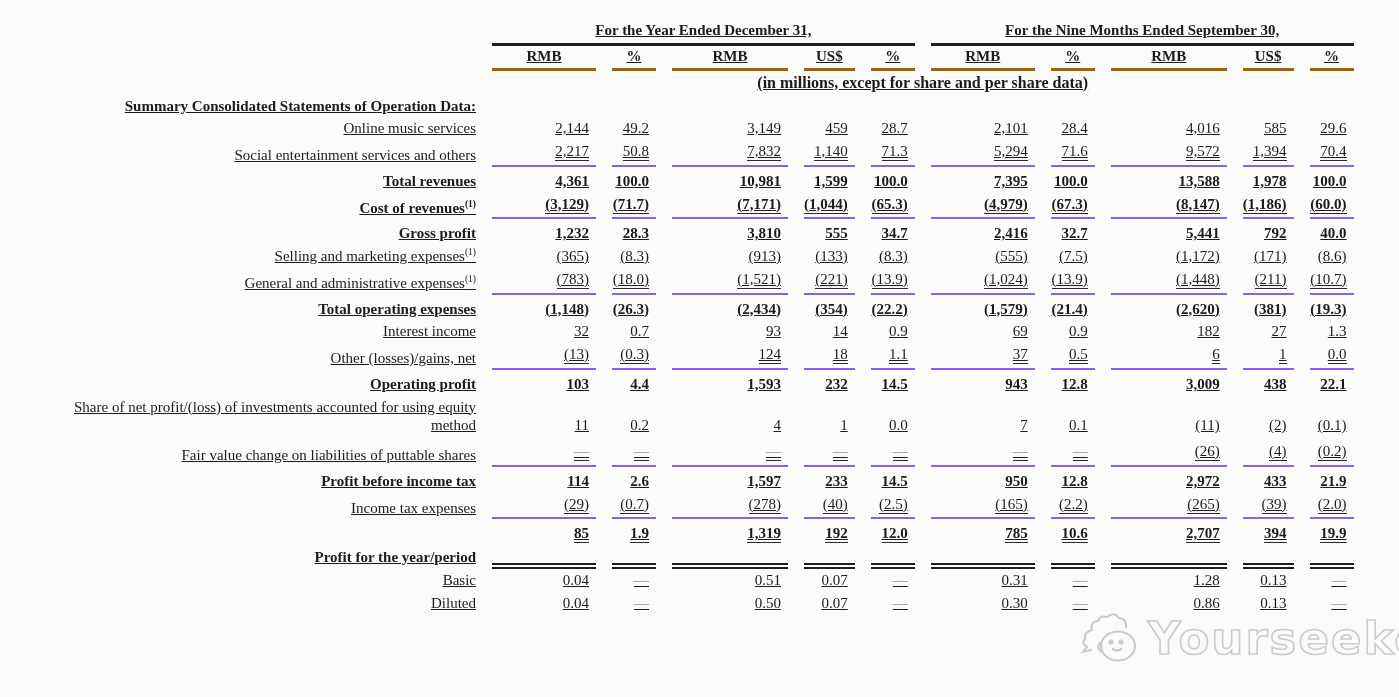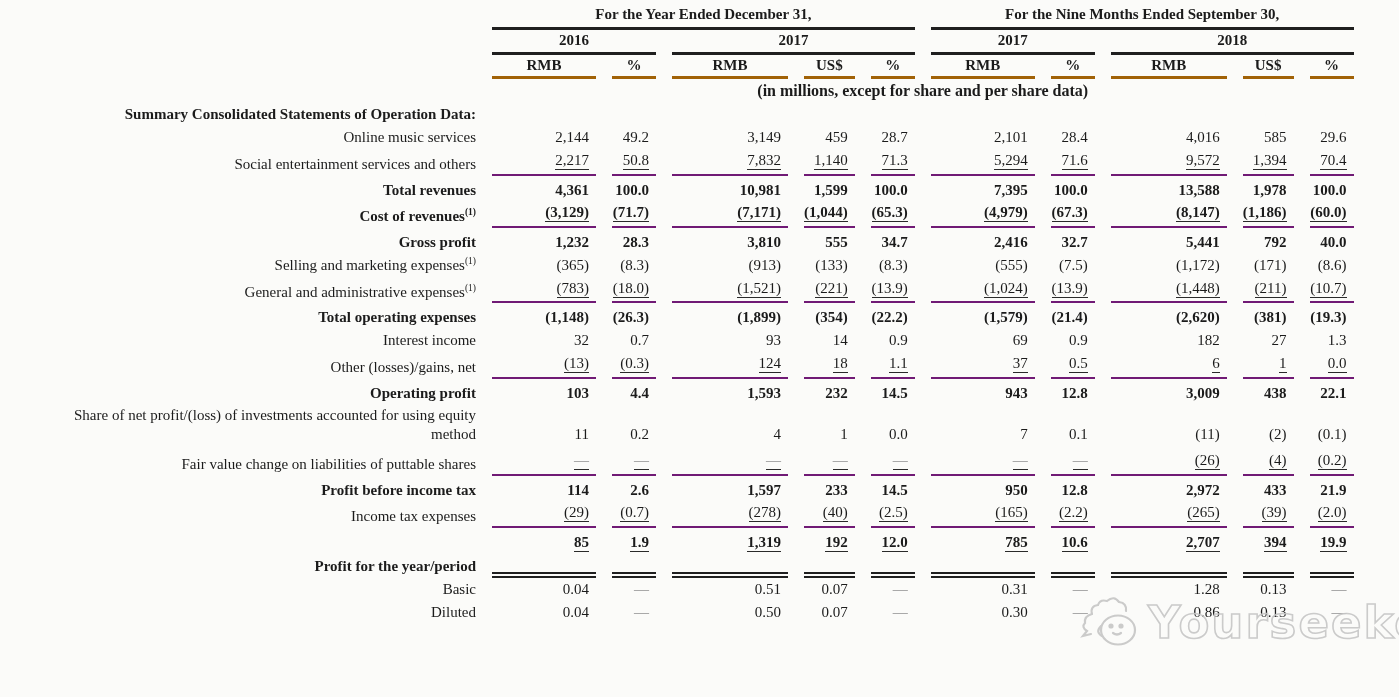--- a/index.html
+++ b/index.html
@@ -1,21 +1,21 @@
 <!DOCTYPE html>
 <html><head>
 <meta charset="utf-8">
 <style>
   html,body{margin:0;padding:0;}
   body{
     width:1399px;height:697px;overflow:hidden;position:relative;
     background:#fbfbf9;color:#1b1b1b;
     font-family:"Liberation Serif", serif;
   }
-  .sheet{position:absolute;left:0;top:0;width:1399px;height:680px;}
+  .sheet{position:absolute;left:0;top:16px;width:1399px;height:680px;text-decoration:underline;}
   table{
     border-collapse:separate;border-spacing:16px 0;table-layout:fixed;
     margin:4px 0 0 -10px;
   }
   col.c-label{width:470px;}
   col.c-rmb{width:104px;}
   col.c-rmb-w{width:116px;}
   col.c-usd{width:50px;}
   col.c-pct{width:44px;}
   th,td{vertical-align:bottom;font-size:15px;line-height:1.25;padding:2px 0 2px;}
@@ -24,21 +24,21 @@
   th.yr{border-bottom:3px solid #1f1f1f;padding-bottom:2px;}
   th.colhead{border-bottom:3px solid #a16207;padding-bottom:2px;}
   th.note{font-size:16px;padding-top:2px;}
   td.label{text-align:right;padding-left:6px;}
   td.label .lab1{white-space:nowrap;}
   td.label.indent1{padding-left:44px;}
   td.label .wrap2{padding-left:22px;white-space:nowrap;}
   td.num{text-align:right;padding-right:7px;white-space:nowrap;}
   .bold{font-weight:bold;}
   sup{font-size:9.5px;line-height:0;}
-  td.rule{border-bottom:2px solid #701a75;padding-bottom:4px;}
+  td.rule{border-bottom:2px solid #8b5cf6;padding-bottom:4px;}
   td.rule2{border-bottom:6px double #1f1f1f;padding-bottom:20px;}
   .uv{border-bottom:1px solid #2a2a2a;padding-bottom:1px;}
   .dash{color:#8f8f8f;}
   tr.padtop td{padding-top:5px;}
   
   .watermark{
     position:absolute;left:1078px;top:592px;display:flex;align-items:center;
     pointer-events:none;opacity:.9;
   }
   .wm-text{
@@ -66,27 +66,20 @@
         <col class="c-pct">
     </colgroup>
     <thead>
       <tr>
         <td></td>
         <th class="grp" colspan="5">For the Year Ended December 31,</th>
         <th class="grp" colspan="5">For the Nine Months Ended September 30,</th>
       </tr>
       <tr>
         <td></td>
-        <th class="yr" colspan="2">2016</th>
-        <th class="yr" colspan="3">2017</th>
-        <th class="yr" colspan="2">2017</th>
-        <th class="yr" colspan="3">2018</th>
-      </tr>
-      <tr>
-        <td></td>
         <th class="colhead">RMB</th>
         <th class="colhead">%</th>
         <th class="colhead">RMB</th>
         <th class="colhead">US$</th>
         <th class="colhead">%</th>
         <th class="colhead">RMB</th>
         <th class="colhead">%</th>
         <th class="colhead">RMB</th>
         <th class="colhead">US$</th>
         <th class="colhead">%</th>
@@ -198,21 +191,21 @@
           <td class="num rule"><span class="uv ">(1,024)</span></td>
           <td class="num rule"><span class="uv ">(13.9)</span></td>
           <td class="num rule"><span class="uv ">(1,448)</span></td>
           <td class="num rule"><span class="uv ">(211)</span></td>
           <td class="num rule"><span class="uv ">(10.7)</span></td>
         </tr>
         <tr class="padtop">
           <td class="label bold"><span class="lab1">Total operating expenses</span></td>
           <td class="num bold"><span class="">(1,148)</span></td>
           <td class="num bold"><span class="">(26.3)</span></td>
-          <td class="num bold"><span class="">(1,899)</span></td>
+          <td class="num bold"><span class="">(2,434)</span></td>
           <td class="num bold"><span class="">(354)</span></td>
           <td class="num bold"><span class="">(22.2)</span></td>
           <td class="num bold"><span class="">(1,579)</span></td>
           <td class="num bold"><span class="">(21.4)</span></td>
           <td class="num bold"><span class="">(2,620)</span></td>
           <td class="num bold"><span class="">(381)</span></td>
           <td class="num bold"><span class="">(19.3)</span></td>
         </tr>
         <tr>
           <td class="label"><span class="lab1">Interest income</span></td>

